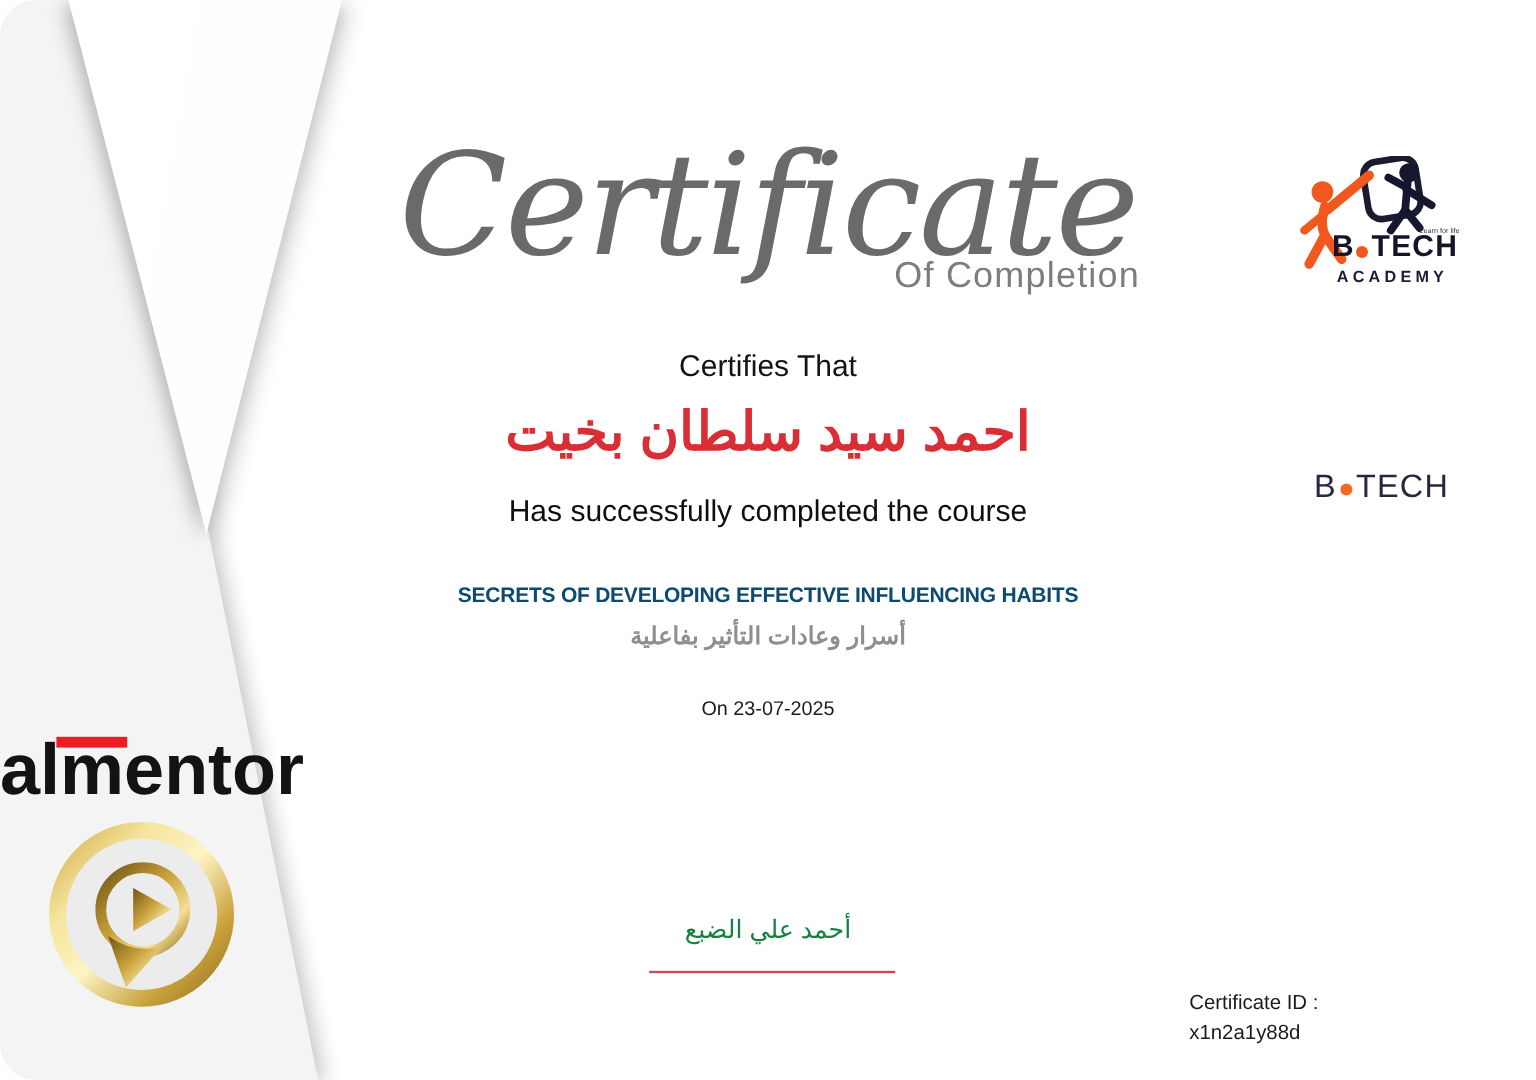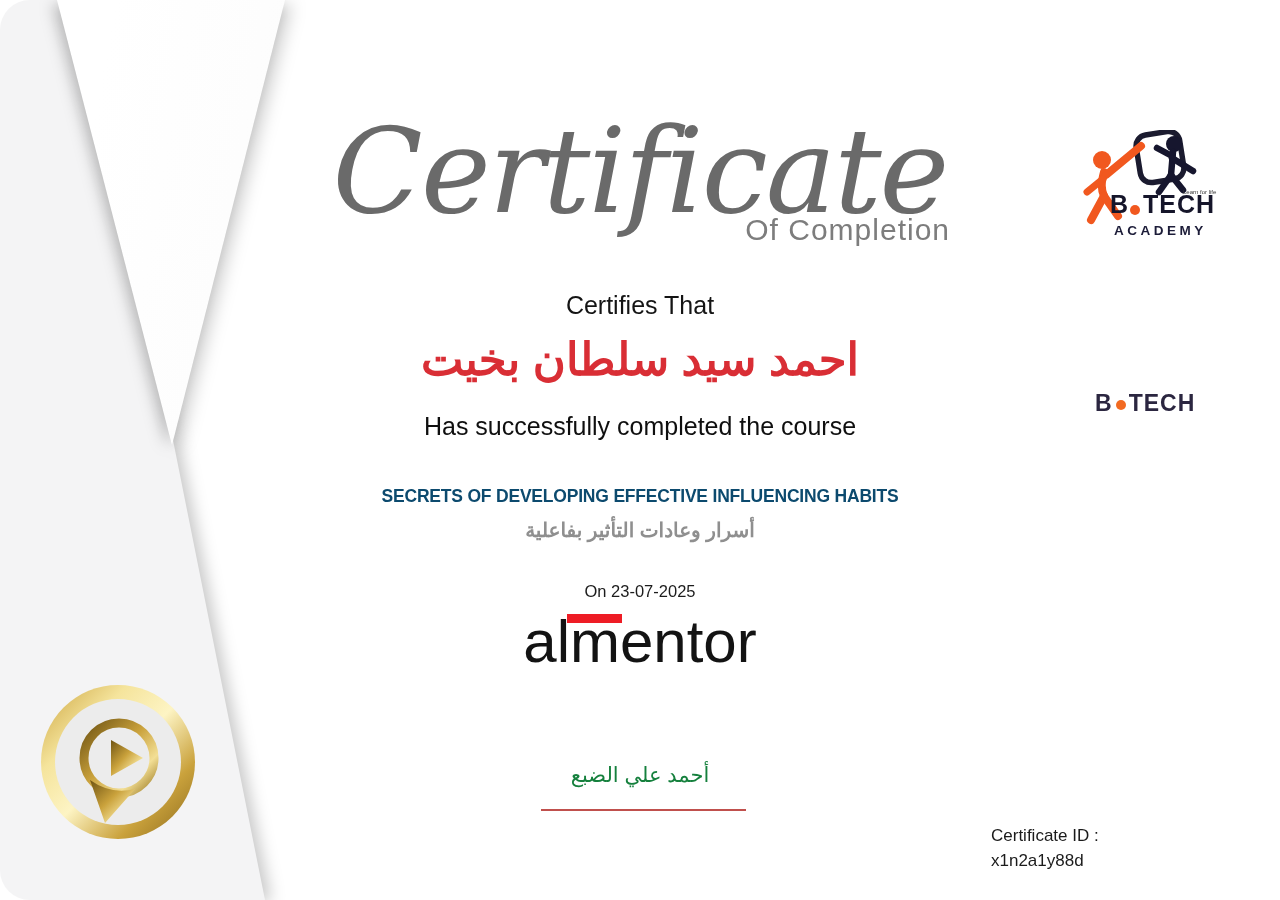--- a/index.html
+++ b/index.html
@@ -41,21 +41,21 @@
   .certifies { top: 279px; font-size: 25px; color: #141414; margin-top: 12px; }
   .recipient { top: 333px; font-size: 45px; font-weight: 700; color: #d92e35; direction: rtl; }
   .completed { top: 412px; font-size: 25px; color: #0f0f0f; }
   .course-en { top: 486px; font-size: 17.5px; font-weight: 700; letter-spacing: -0.2px; color: #0c4a6e; }
   .course-ar { top: 518px; font-size: 20px; font-weight: 700; color: #8f8f8f; direction: rtl; }
   .date-line { top: 582px; font-size: 16.5px; color: #1c1c1c; }
 
   
   .almentor {
     position: absolute; left: 0; right: 0; top: 610px;
-    text-align: center; font-weight: 400; font-size: 60px;
+    font-weight: 700; font-size: 60px;
     letter-spacing: 0px; color: #131313; line-height: 1.05;
   }
   .almentor span { display: inline-block; }
   .almentor .m-part { position: relative; }
   .almentor .m-part::before {
     content: ""; position: absolute; left: -5%; right: -5%;
     top: 4px; height: 9px; background: #ee1c25;
   }
 
   
@@ -67,21 +67,21 @@
     position: absolute; left: 541px; top: 809px; width: 205px; height: 2px;
     background: #c0504d;
   }
 
   
   .cert-id { position: absolute; left: 991px; top: 823px; font-size: 17px; color: #1b1b1b; line-height: 25px; }
 
   
   .btech-word {
     position: absolute; left: 1095px; top: 390px;
-    font-size: 23px; font-weight: 700; letter-spacing: 1px; color: #2b2640;
+    font-size: 27px; font-weight: 400; letter-spacing: 1px; color: #2b2640;
   }
   .btech-word .dot {
     display: inline-block; width: 10px; height: 10px; border-radius: 50%;
     background: #f26a21; margin: 0 3px 1px 3px;
   }
 
   
   .btech-academy { position: absolute; left: 1078px; top: 130px; }
   .gold-badge { position: absolute; left: 39px; top: 683px; }
 </style>

